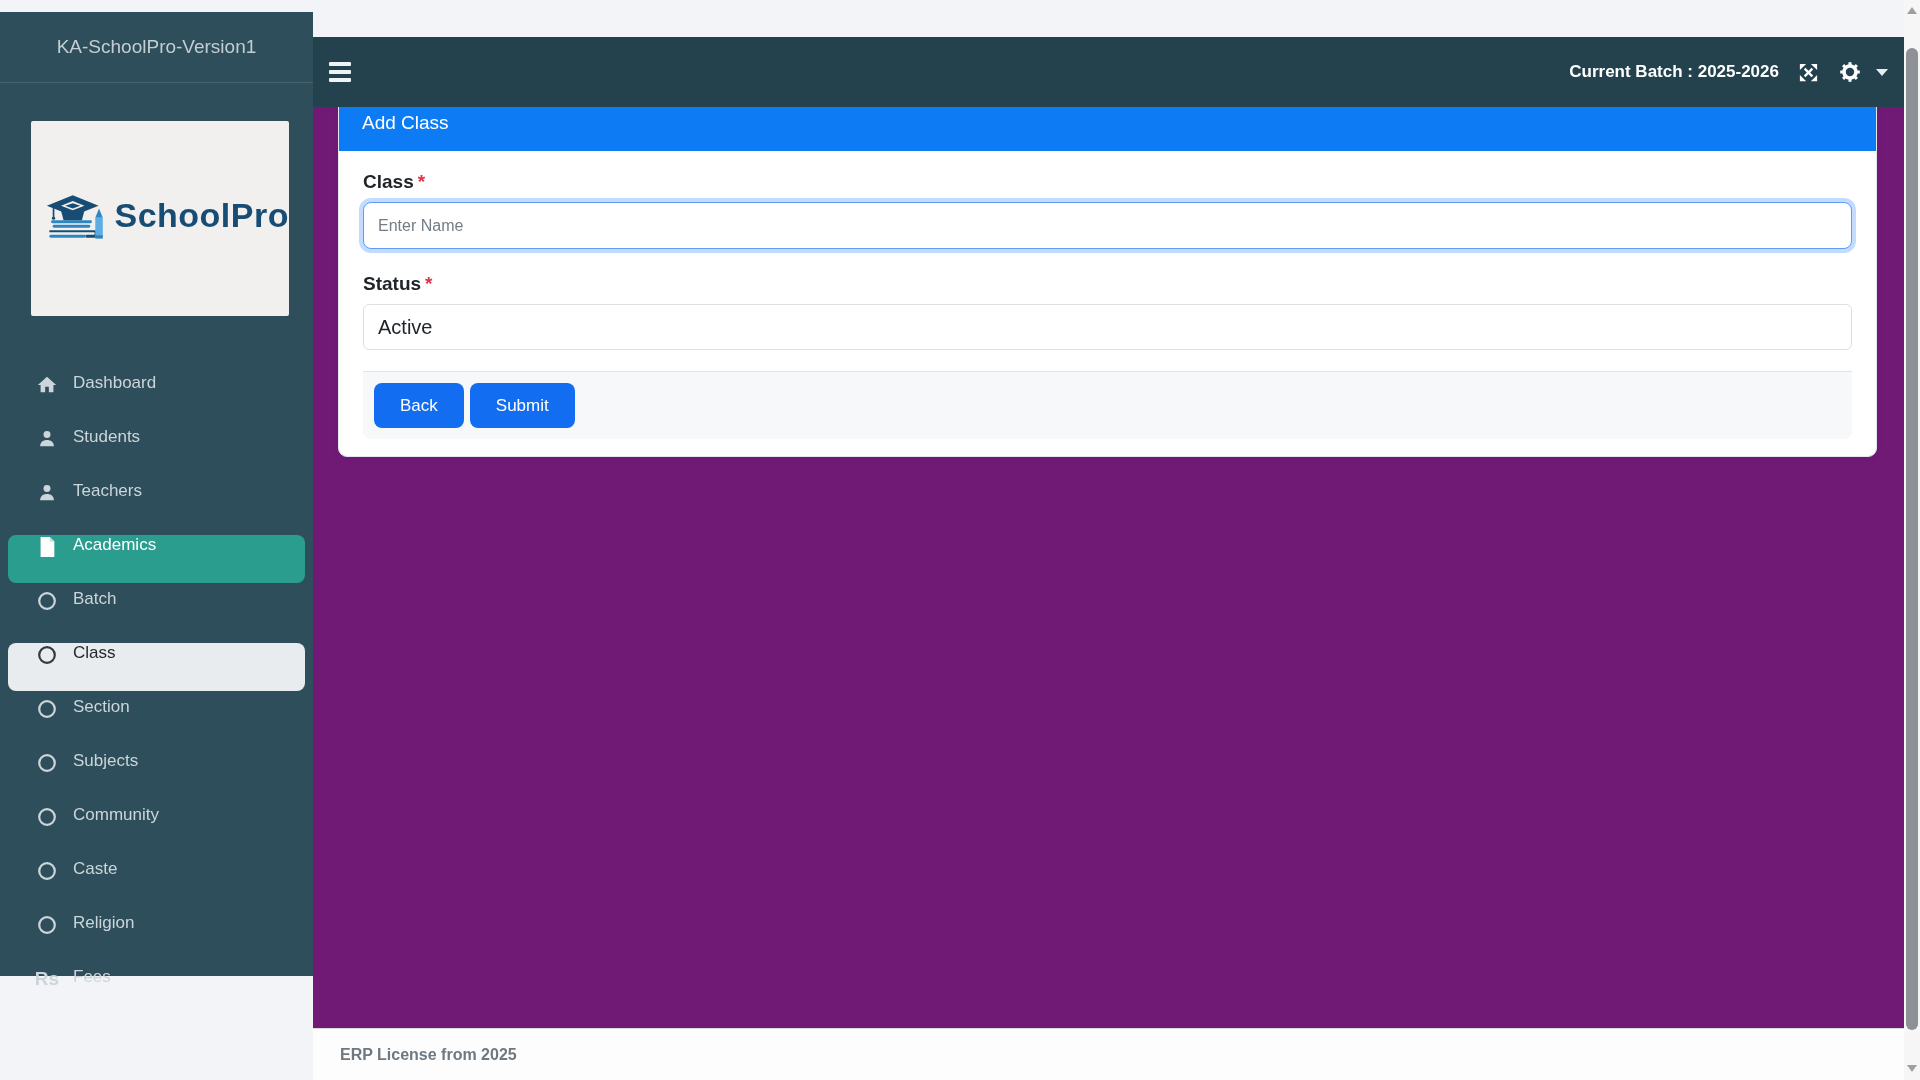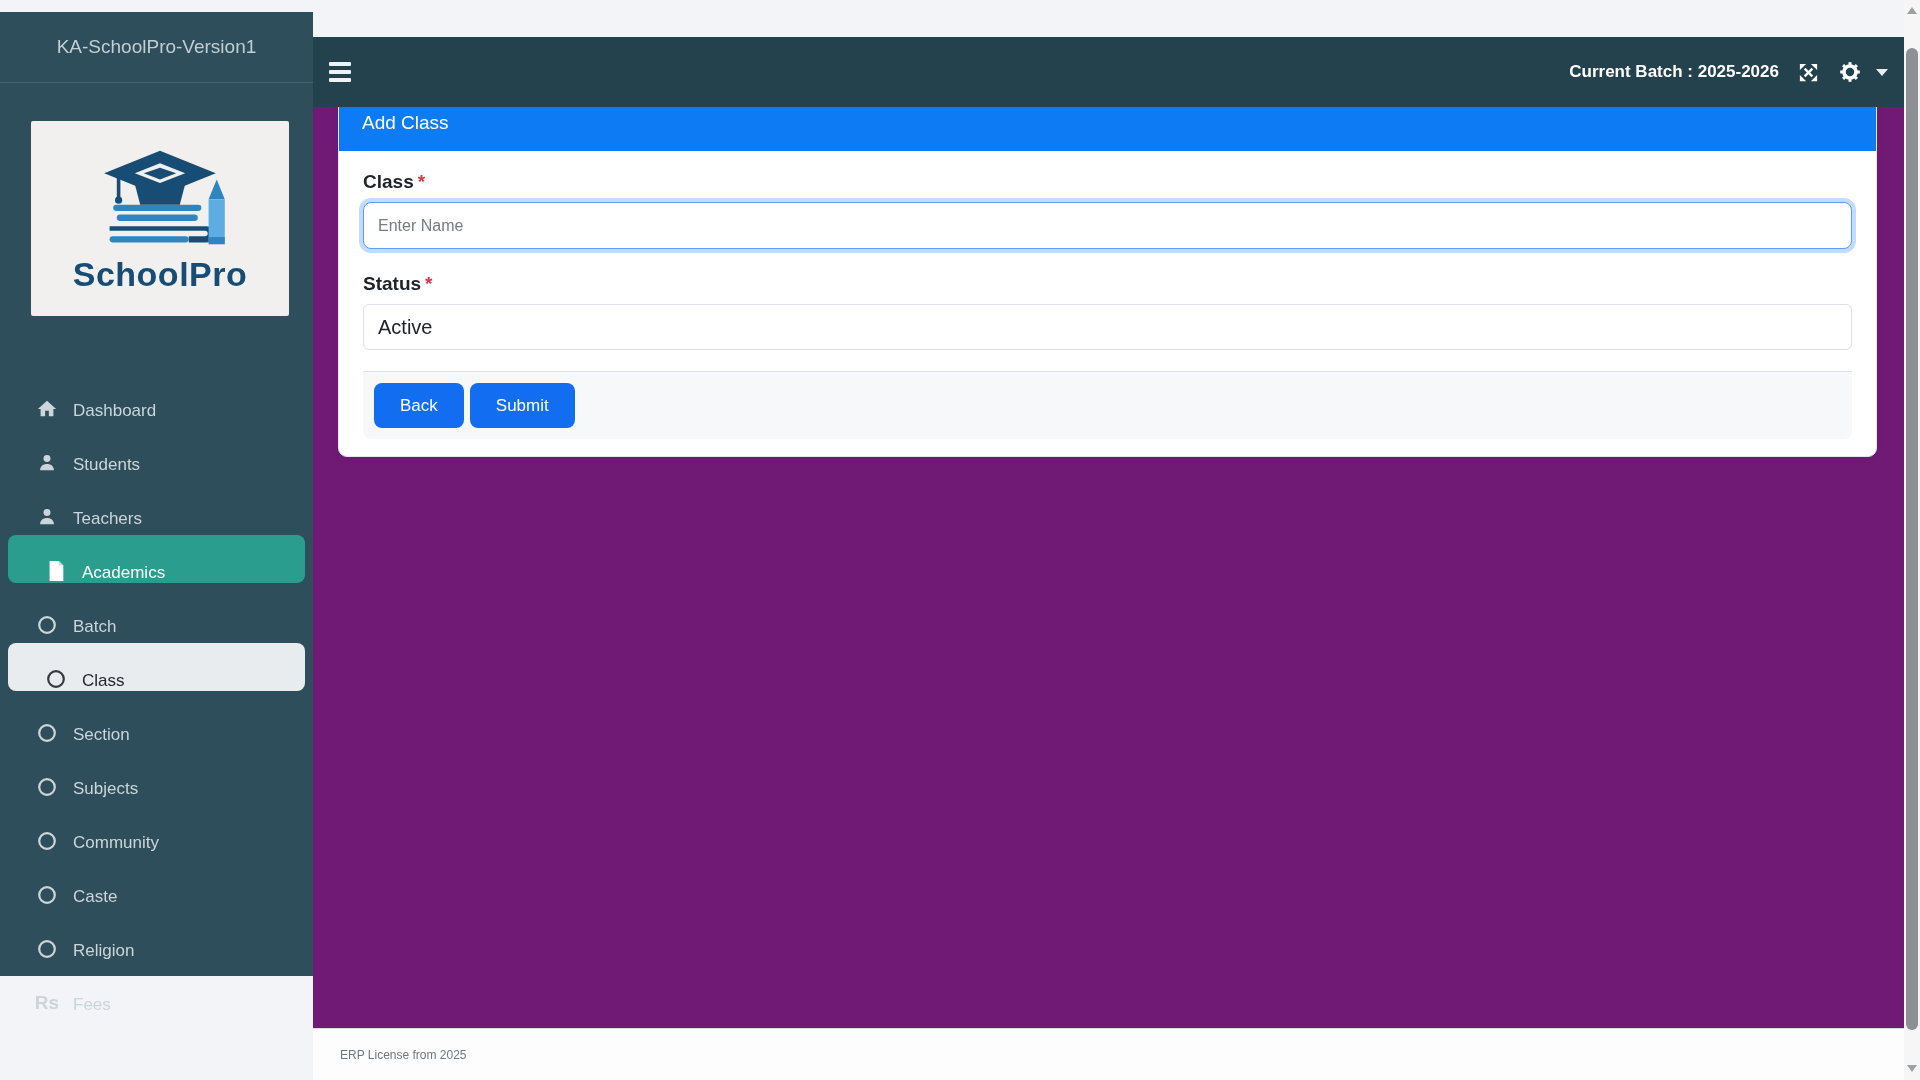--- a/index.html
+++ b/index.html
@@ -6,28 +6,28 @@
   body{
     width:1920px;height:1080px;position:relative;overflow:hidden;
     font-family:"Liberation Sans", sans-serif;background:#f2f4f7;
     -webkit-font-smoothing:antialiased;
   }
   
   .sidebar{position:absolute;left:0;top:12px;width:313px;height:964px;background:#2d4e5a;z-index:2;}
   .sidebar-header{height:70px;display:flex;align-items:center;justify-content:center;
     border-bottom:1px solid #45626d;color:#c3ced4;font-size:19px;}
   .logo-card{width:258px;height:195px;background:#f2f0ee;margin:38px auto 0 31px;border-radius:2px;
-    display:flex;flex-direction:column;align-items:center;justify-content:center;}
+    display:flex;flex-direction:row;align-items:center;justify-content:center;}
   .logo-card svg{display:block;}
   .logo-text{color:#174d74;font-weight:bold;font-size:34px;letter-spacing:.5px;margin-top:-6px;}
   .nav{position:absolute;top:361px;left:0;right:0;}
-  .nav-item{height:48px;margin-bottom:6px;display:flex;align-items:flex-end;padding-left:35px;
+  .nav-item{height:48px;margin-bottom:6px;display:flex;align-items:flex-start;padding-left:35px;
     color:#ccd5da;font-size:17px;cursor:pointer;}
   .nav-item .ic{width:24px;height:24px;display:flex;align-items:center;justify-content:center;margin-right:14px;flex:0 0 24px;}
-  .nav-item.boxed{margin-left:8px;margin-right:8px;padding-left:36px;border-radius:8px;}
+  .nav-item.boxed{margin-left:8px;margin-right:8px;padding-left:27px;border-radius:8px;}
   .nav-item.active-green{background:#2a9d8f;color:#ffffff;}
   .nav-item.active-light{background:#e9ecef;color:#24292e;}
   .rs-glyph{font-weight:bold;font-size:19px;color:#ccd5da;}
   
   .topbar{position:absolute;left:313px;top:0;width:1591px;height:70px;background:#24424e;z-index:2;
     display:flex;align-items:center;margin-top:37px;}
   .hamburger{margin-left:10px;width:34px;height:34px;background:none;border:none;cursor:pointer;
     display:flex;flex-direction:column;justify-content:center;gap:4px;padding:0 6px;}
   .hamburger span{display:block;height:4px;width:22px;background:#eef3f5;border-radius:1px;}
   .tb-right{margin-left:auto;display:flex;align-items:center;padding-right:16px;}
@@ -58,21 +58,21 @@
   .text-input::placeholder{color:#747c84;}
   .select-box{display:flex;align-items:center;width:100%;box-sizing:border-box;height:46px;border-radius:6px;
     border:1px solid #dce0e5;font-size:20px;color:#212529;padding:0 14px;background:#fff;margin-bottom:21px;cursor:pointer;}
   .actions{background:#f7f8f9;border-top:1px solid #e0e4e8;border-radius:0 0 8px 8px;
     padding:11px 12px 11px 11px;display:flex;align-items:center;gap:6px;}
   .btn{height:45px;border:none;border-radius:8px;background:#136df1;color:#ffffff;font-size:17px;
     font-family:"Liberation Sans",sans-serif;padding:0 26px;cursor:pointer;}
   
   .page-footer{position:absolute;left:0;bottom:0;width:100%;height:52px;background:#fdfdfd;
     border-top:1px solid #d8dce1;box-sizing:border-box;display:flex;align-items:center;}
-  .license{color:#6d7881;font-weight:normal;font-size:12px;padding-left:27px;}
+  .license{color:#6d7881;font-weight:bold;font-size:16px;padding-left:27px;}
 </style>
 </head>
 <body>
 
 <div class="sidebar">
   <div class="sidebar-header">
     <span>KA-SchoolPro-Version1</span>
   </div>
 
   <div class="logo-card">

